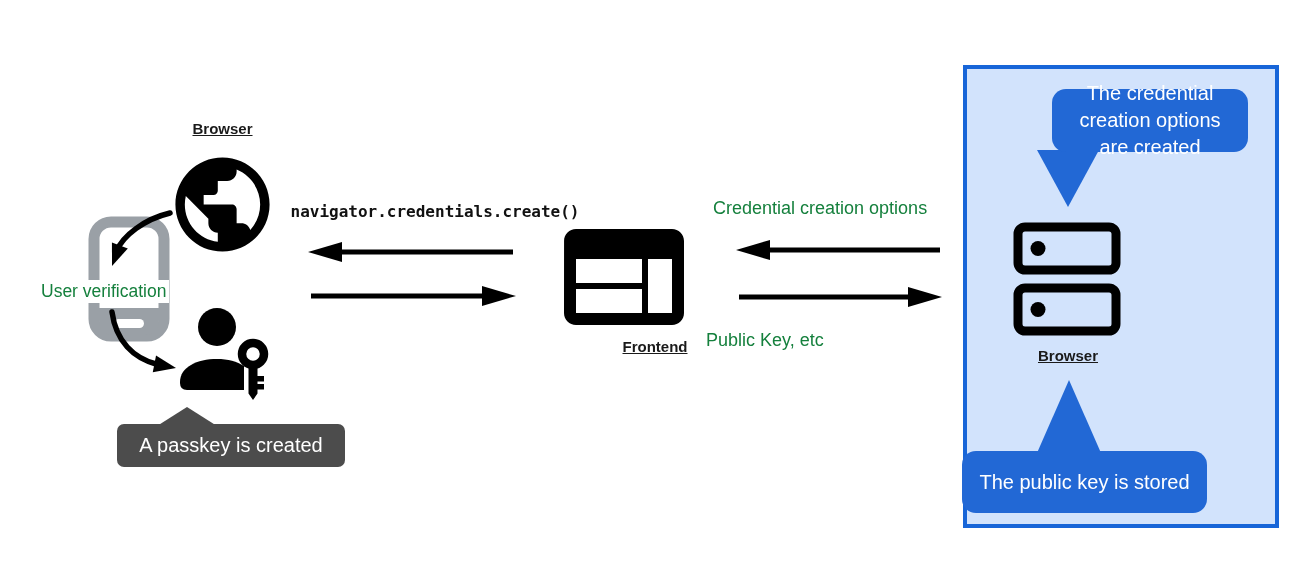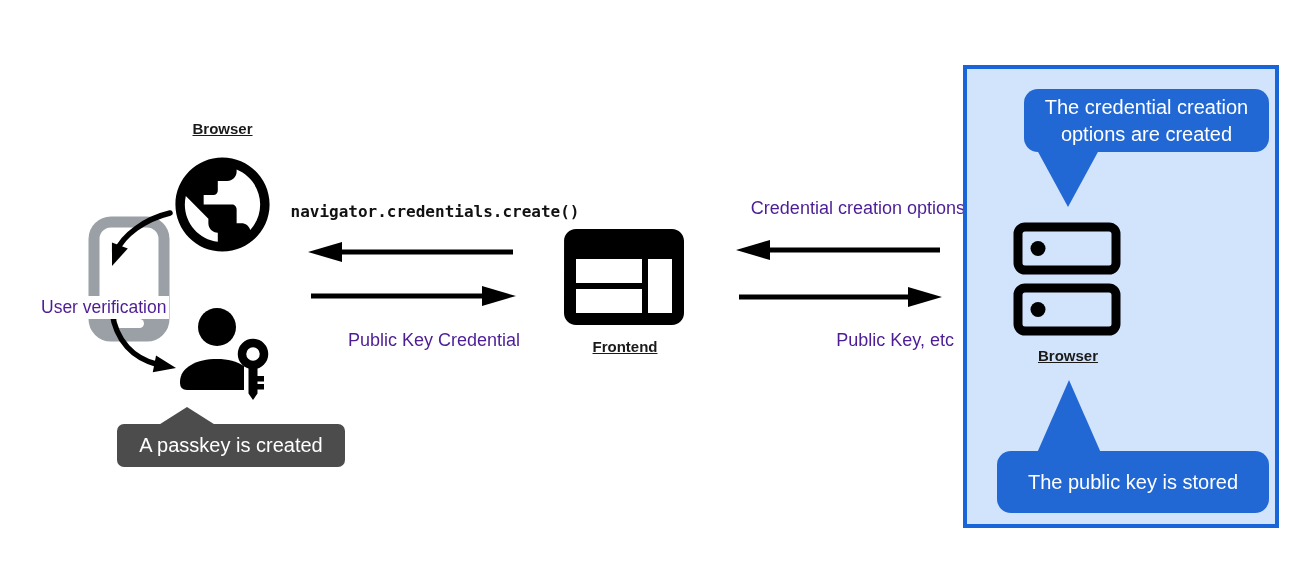--- a/index.html
+++ b/index.html
@@ -2,42 +2,42 @@
 <html><head>
 <meta charset="utf-8">
 <style>
   html,body{margin:0;padding:0;background:#fff;}
   #canvas{
     position:relative;width:1310px;height:568px;background:#ffffff;overflow:hidden;
     font-family:"Liberation Sans",sans-serif;color:#202124;
   }
   .abs{position:absolute;}
   .caption{font-weight:bold;font-size:15px;color:#1a1a1a;text-align:center;text-decoration:underline;}
-  .flowlabel{font-size:18px;color:#4c1d95;text-align:right;white-space:nowrap;}
+  .flowlabel{font-size:18px;color:#15803d;text-align:left;white-space:nowrap;}
   .code{font-family:"DejaVu Sans Mono","Liberation Mono",monospace;font-size:16px;font-weight:700;
         color:#111;text-align:center;white-space:nowrap;}
   .tooltip-gray{
     background:#4c4c4c;color:#fff;border-radius:7px;font-size:20px;text-align:center;
     line-height:43px;white-space:nowrap;
   }
   .tooltip-blue{
     background:#2268d5;color:#fff;border-radius:14px;font-size:20px;line-height:27px;
     text-align:center;display:flex;align-items:center;justify-content:center;padding:4px 14px;
     box-sizing:border-box;
   }
   .tail-up{width:0;height:0;border-left:30px solid transparent;border-right:30px solid transparent;
     border-bottom:19px solid #4c4c4c;}
   .tail-down-blue{width:0;height:0;border-left:31px solid transparent;border-right:31px solid transparent;
     border-top:57px solid #2268d5;}
   .tail-up-blue{width:0;height:0;border-left:32px solid transparent;border-right:32px solid transparent;
     border-bottom:73px solid #2268d5;}
   #backend-panel{
     background:#d2e3fc;border:4px solid #1765d8;box-sizing:border-box;
   }
-  .whitebg{background:#ffffff;padding:1px 3px;margin-top:16px;}
+  .whitebg{background:#ffffff;padding:1px 3px;}
   svg{display:block;}
 </style>
 </head>
 <body>
 
 <div id="canvas">
 
   <div class="abs caption" style="left:160px;top:120px;width:125px;">Browser</div>
 
   <svg class="abs" style="left:166px;top:148px;" width="113" height="113" viewBox="0 0 24 24">
@@ -74,52 +74,51 @@
   <svg class="abs" style="left:306px;top:240px;" width="212" height="24" viewBox="0 0 212 24">
     <line x1="28" y1="12" x2="207" y2="12" stroke="#000" stroke-width="5"></line>
     <polygon points="2,12 36,2 36,22" fill="#000"></polygon>
   </svg>
 
   <svg class="abs" style="left:306px;top:284px;" width="212" height="24" viewBox="0 0 212 24">
     <line x1="5" y1="12" x2="184" y2="12" stroke="#000" stroke-width="5"></line>
     <polygon points="210,12 176,2 176,22" fill="#000"></polygon>
   </svg>
 
-  <div class="abs flowlabel" style="left:316px;top:330px;width:204px;">Public Key Credential</div>
 
   <svg class="abs" style="left:564px;top:227px;" width="120" height="100" viewBox="2 4 20 16">
     <path fill="#000000" d="M20 4H4c-1.1 0-1.99.9-1.99 2L2 18c0 1.1.9 2 2 2h16c1.1 0 2-.9 2-2V6c0-1.1-.9-2-2-2zm-5 14H4v-4h11v4zm0-5H4V9h11v4zm5 5h-4V9h4v9z"></path>
   </svg>
 
-  <div class="abs caption" style="left:574px;top:338px;width:102px;">Frontend</div>
+  <div class="abs caption" style="left:604px;top:338px;width:102px;">Frontend</div>
 
   <div class="abs flowlabel" style="left:713px;top:198px;width:252px;">Credential creation options</div>
 
   <svg class="abs" style="left:734px;top:238px;" width="210" height="24" viewBox="0 0 210 24">
     <line x1="28" y1="12" x2="206" y2="12" stroke="#000" stroke-width="5"></line>
     <polygon points="2,12 36,2 36,22" fill="#000"></polygon>
   </svg>
 
   <svg class="abs" style="left:734px;top:285px;" width="210" height="24" viewBox="0 0 210 24">
     <line x1="5" y1="12" x2="182" y2="12" stroke="#000" stroke-width="5"></line>
     <polygon points="208,12 174,2 174,22" fill="#000"></polygon>
   </svg>
 
-  <div class="abs flowlabel" style="left:750px;top:330px;width:204px;">Public Key, etc</div>
+  <div class="abs flowlabel" style="left:706px;top:330px;width:204px;">Public Key, etc</div>
 
   <div id="backend-panel" class="abs" style="left:963px;top:65px;width:316px;height:463px;"></div>
 
   <div class="abs tail-down-blue" style="left:1037px;top:150px;"></div>
-  <div class="abs tooltip-blue" style="left:1024px;top:89px;width:245px;height:63px;">The credential creation options are created</div>
+  <div class="abs tooltip-blue" style="left:1052px;top:89px;width:196px;height:63px;">The credential creation options are created</div>
 
   <svg class="abs" style="left:1013px;top:222px;" width="108" height="114" viewBox="0 0 108 114">
     <rect x="5" y="5" width="98" height="43" rx="7" fill="none" stroke="#000" stroke-width="9"></rect>
     <circle cx="25" cy="26.5" r="7.5" fill="#000"></circle>
     <rect x="5" y="66" width="98" height="43" rx="7" fill="none" stroke="#000" stroke-width="9"></rect>
     <circle cx="25" cy="87.5" r="7.5" fill="#000"></circle>
   </svg>
 
   <div class="abs caption" style="left:1016px;top:347px;width:104px;">Browser</div>
 
   <div class="abs tail-up-blue" style="left:1037px;top:380px;"></div>
-  <div class="abs tooltip-blue" style="left:997px;top:451px;width:272px;height:62px;text-align:center;">The public key is stored</div>
+  <div class="abs tooltip-blue" style="left:962px;top:451px;width:245px;height:62px;text-align:center;">The public key is stored</div>
 
 </div>
 
 </body></html>

